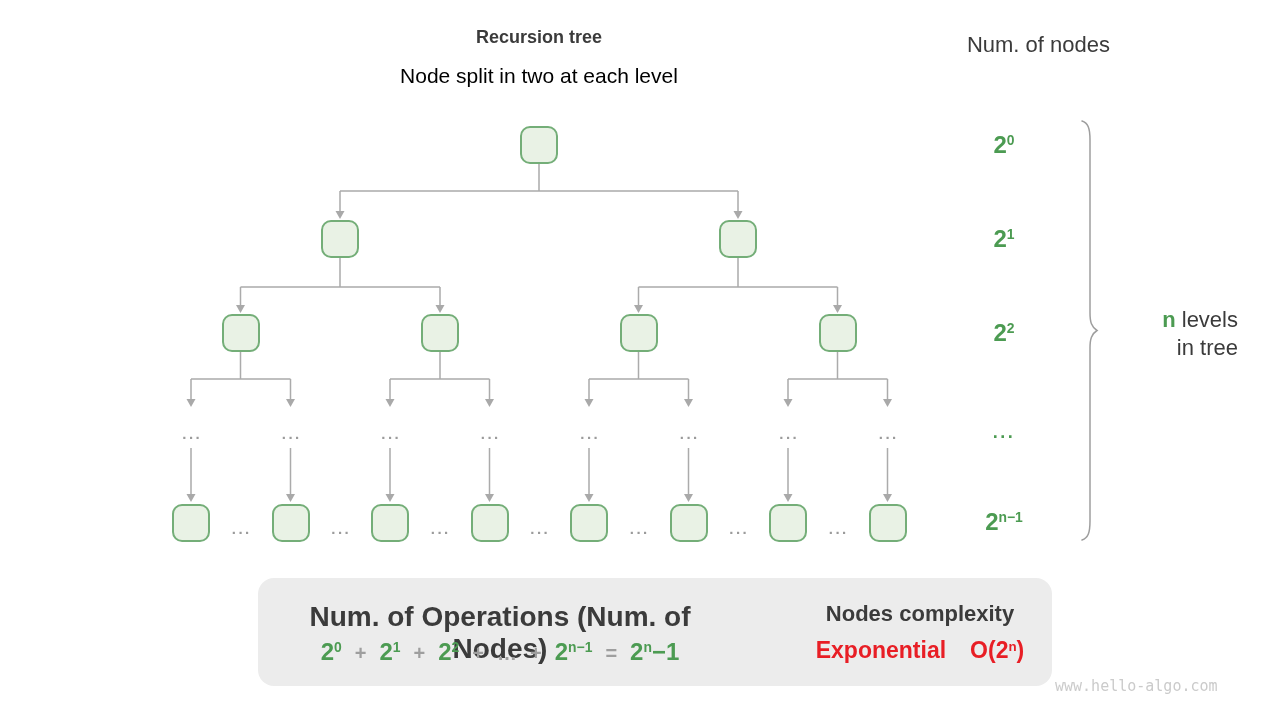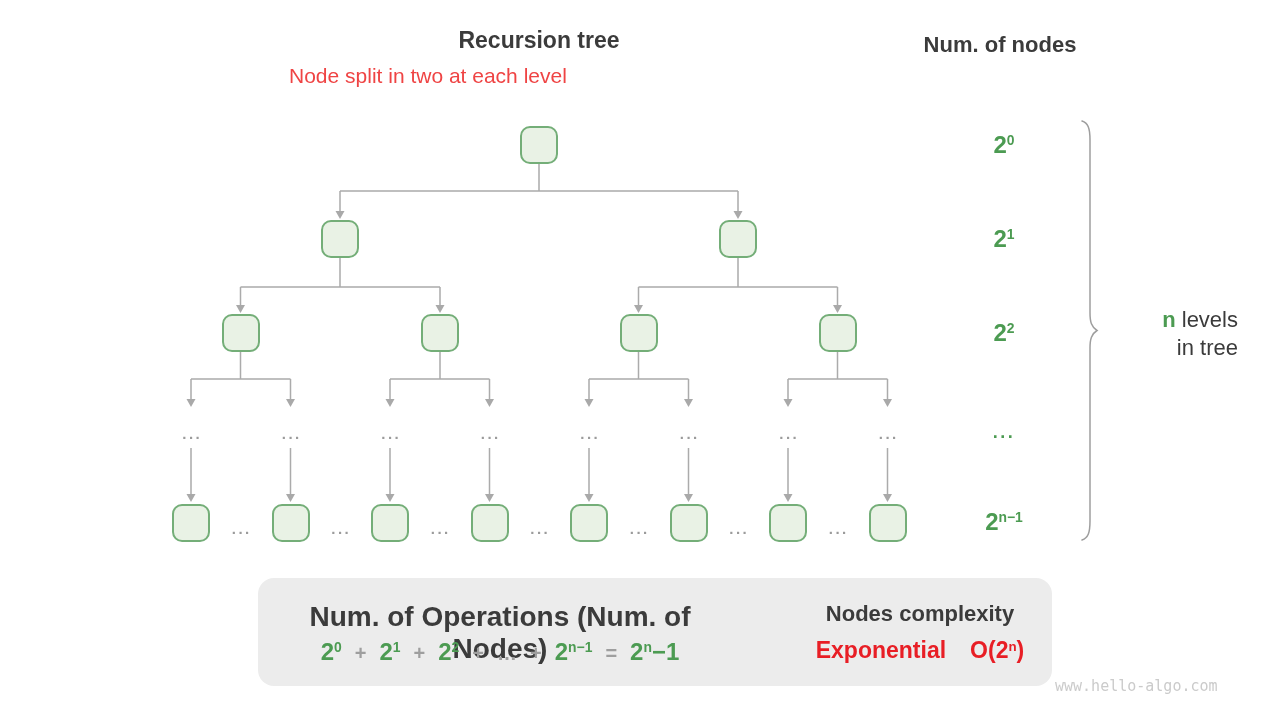--- a/index.html
+++ b/index.html
@@ -4,23 +4,23 @@
 <style>
   html,body{margin:0;padding:0;}
   body{
     width:1280px;height:720px;position:relative;overflow:hidden;
     background:#ffffff;color:#3e3e3e;
     font-family:"Liberation Sans","DejaVu Sans",sans-serif;
   }
   .abs{position:absolute;}
 
   
-  .title{left:289px;top:27px;width:500px;text-align:center;font-size:23px;font-weight:700;color:#3b3b3b;}
-  .subtitle{left:289px;top:64px;width:500px;font-size:21px;color:#ef4444;}
-  .right-heading{left:890px;top:30px;width:220px;text-align:center;font-size:22px;font-weight:700;line-height:29px;color:#3b3b3b;}
+  .title{left:289px;top:27px;width:500px;text-align:center;font-size:18px;font-weight:700;color:#3b3b3b;}
+  .subtitle{left:289px;top:64px;width:500px;text-align:center;font-size:21px;color:#000000;}
+  .right-heading{left:890px;top:30px;width:220px;text-align:right;font-size:22px;font-weight:400;line-height:29px;color:#3b3b3b;}
 
   
   .node{
     position:absolute;width:38px;height:38px;box-sizing:border-box;
     border:2.5px solid #74ae78;border-radius:10px;background:#e9f2e5;
   }
 
   
   .dots{
     position:absolute;transform:translate(-50%,-50%);

